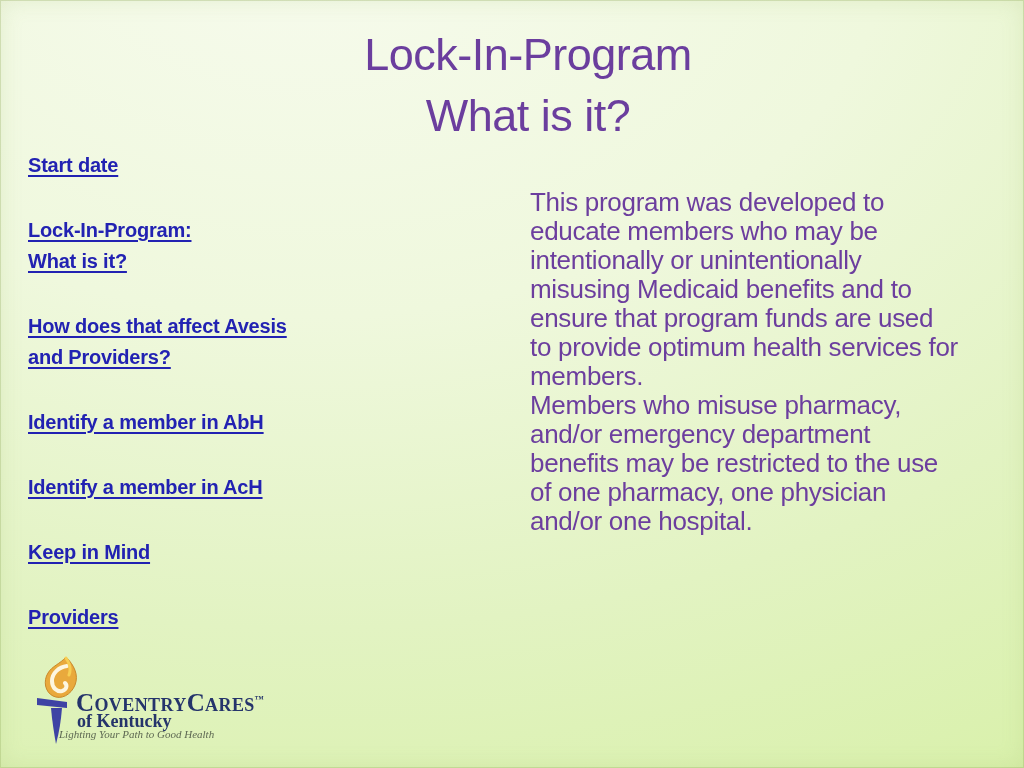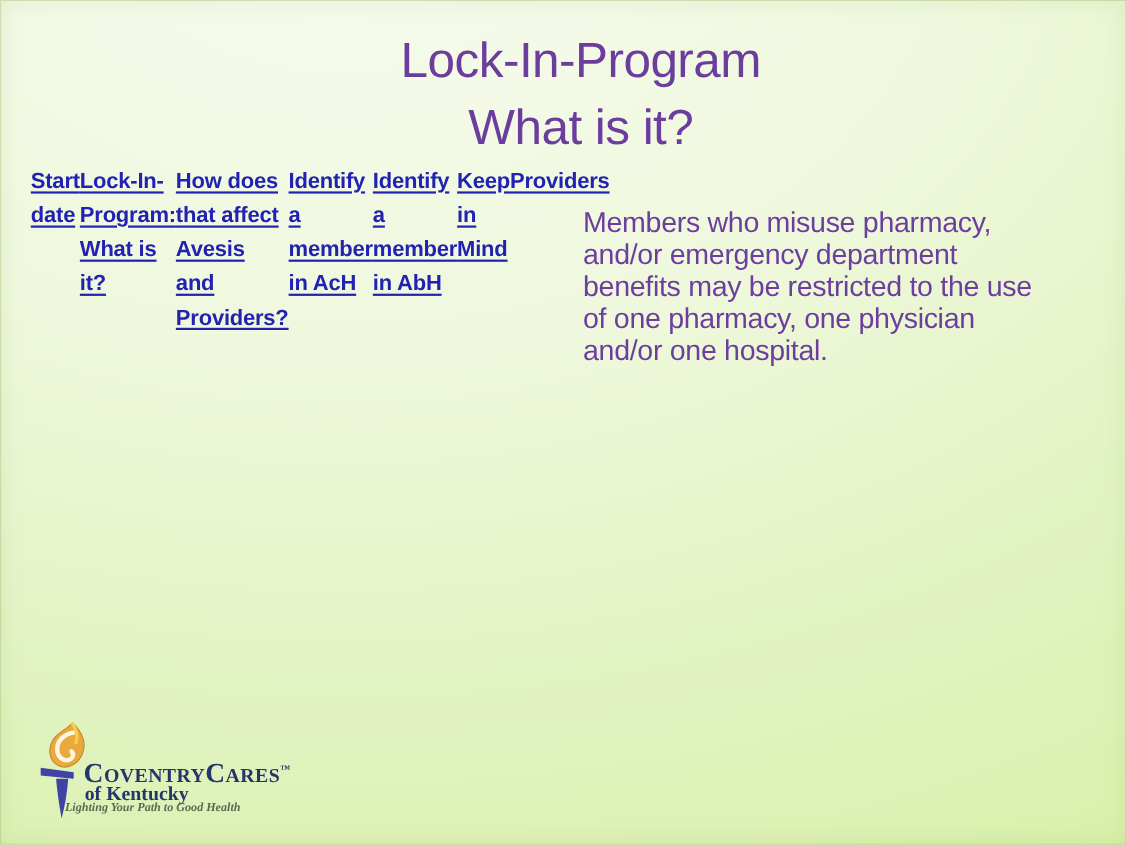--- a/index.html
+++ b/index.html
@@ -30,21 +30,21 @@
     font-weight: 400;
     letter-spacing: -0.5px;
   }
 
   
   .toc {
     position: absolute;
     top: 150px; left: 28px;
     width: 330px;
     display: flex;
-    flex-direction: row;
+    flex-direction: column;
   }
   .toc-link {
     display: block;
     color: #2222b2;
     font-size: 20px;
     font-weight: 700;
     line-height: 31px;
     letter-spacing: -0.2px;
     text-decoration: underline;
     text-underline-offset: 3px;
@@ -95,21 +95,21 @@
     font-family: "Liberation Serif", serif;
     font-weight: 700;
     font-size: 18px;
     color: #25346b;
     white-space: nowrap;
   }
   .logo-tagline {
     position: absolute; left: 23px; top: 74px;
     font-family: "Liberation Serif", serif;
     font-style: italic;
-    font-weight: 700;
+    font-weight: 400;
     font-size: 11px;
     color: #5d6852;
     white-space: nowrap;
   }
 </style>
 </head>
 <body>
 
 <div class="slide">
 
@@ -117,27 +117,28 @@
     <div>Lock-In-Program</div>
     <div>What is it?</div>
   </header>
 
   <nav class="toc">
     <a class="toc-link">Start date</a>
     <a class="toc-link">Lock-In-Program:
 What is it?</a>
     <a class="toc-link">How does that affect Avesis
 and Providers?</a>
+    <a class="toc-link">Identify a member in AbH</a>
     <a class="toc-link">Identify a member in AcH</a>
-    <a class="toc-link">Identify a member in AbH</a>
     <a class="toc-link">Keep in Mind</a>
     <a class="toc-link">Providers</a>
   </nav>
 
   <main class="body-copy">
+    <p>This program was developed to educate members who may be intentionally or unintentionally misusing Medicaid benefits and to ensure that program funds are used to provide optimum health services for members.</p>
     <p>Members who misuse pharmacy, and/or emergency department benefits may be restricted to the use of one pharmacy, one physician and/or one hospital.</p>
   </main>
 
   <div class="logo">
     <span class="torch-icon">
       <svg width="42" height="90" viewBox="0 0 42 90" aria-hidden="true">
 
         <path d="M30,1 C38,9 43,19 39,29 C35,39 25,44 17,40 C9,36 7,25 12,17 C16,10 24,8 30,1 Z" fill="#e9a93c" stroke="#c9882a" stroke-width="1"></path>
         <path d="M31,10 C23,11 16,17 16,25 C16,32 21,36 26,35 C30,34 32,30 29,27" fill="none" stroke="#fdf6e0" stroke-width="4" stroke-linecap="round"></path>
         <path d="M30,2 C34,8 35,14 33,19" fill="none" stroke="#f7ce53" stroke-width="3" stroke-linecap="round"></path>

